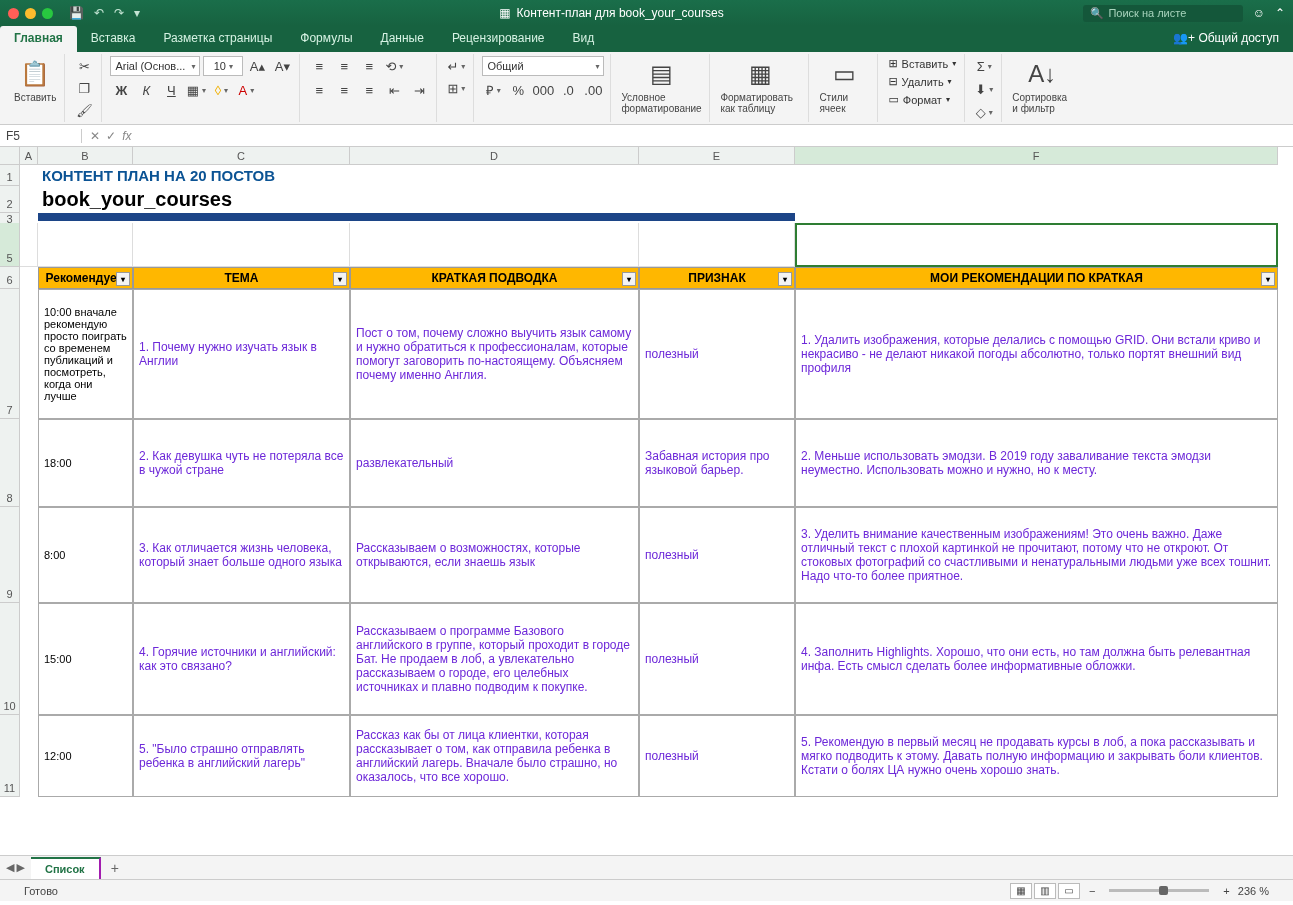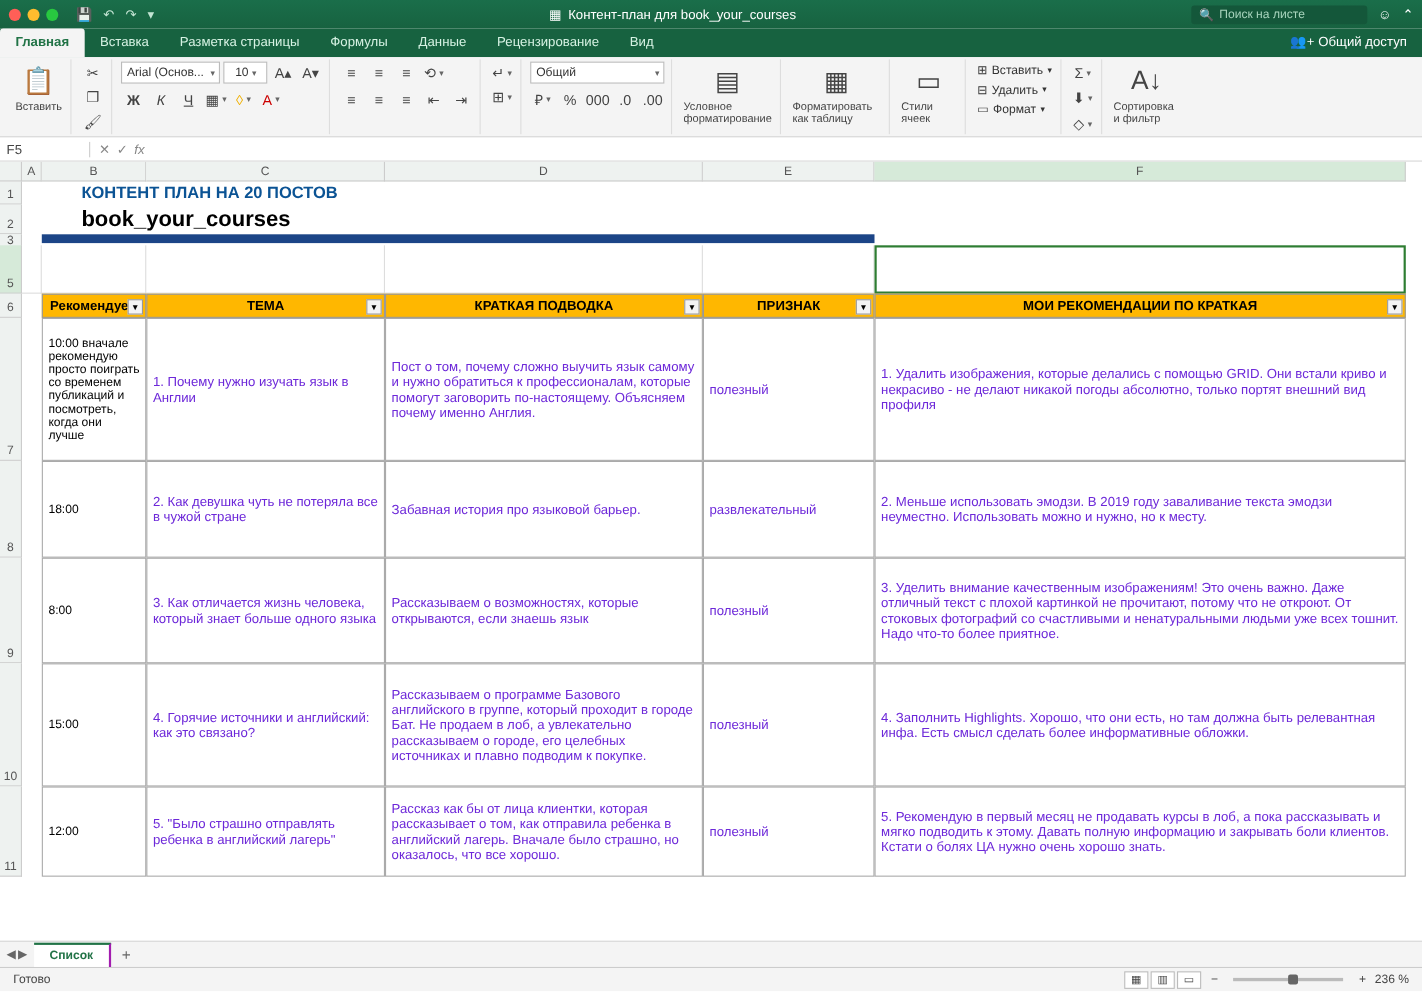--- a/index.html
+++ b/index.html
@@ -44,41 +44,41 @@
 .fx-input { flex: 1; padding: 0 6px; }
 
 
 .sheet { position: relative; height: 708px; overflow: auto; background: #fff; }
 .grid { display: grid; grid-template-columns: 20px 18px 95px 217px 289px 156px 483px; }
 .col-hdr-row { position: sticky; top: 0; z-index: 5; }
 .col-hdr { background: #eef2f0; border-right: 1px solid #ccc; border-bottom: 1px solid #ccc; text-align: center; font-size: 11px; color: #555; height: 18px; line-height: 18px; }
 .col-hdr.sel { background: #d6ead9; }
 .row-hdr { background: #eef2f0; border-right: 1px solid #ccc; border-bottom: 1px solid #ccc; text-align: center; font-size: 11px; color: #555; display: flex; align-items: flex-end; justify-content: center; padding-bottom: 2px; }
 .cell { border-right: 1px solid #ddd; border-bottom: 1px solid #ddd; padding: 2px 4px; font-size: 11.5px; overflow: hidden; display:flex; align-items:center;}
-.cell.nb { border-right: none; border-bottom: none; margin-left: 32px; }
+.cell.nb { border-right: none; border-bottom: none; }
 .title1 { color: #0b5394; font-weight: 700; font-size: 15px; }
 .title2 { color: #000; font-weight: 700; font-size: 20px; }
 .blue-bar { background: #1c4587; height: 8px; }
 .tbl-hdr { background: #ffb700; color: #000; font-weight: 700; font-size: 12px; border: 1px solid #999; text-align: center; display:flex; align-items:center; justify-content:center; position: relative; height: 22px;}
 .filter-icn { position: absolute; right: 2px; bottom: 2px; width: 14px; height: 14px; border: 1px solid #999; background: #f3f3f3; font-size: 8px; display: flex; align-items: center; justify-content: center; }
 .data-cell { border: 1px solid #aaa; padding: 4px 5px; font-size: 12px; vertical-align: middle; display:flex; align-items:center;}
 .link-text { color: #6d28d9; }
 .black-text { color: #000; font-size: 11px; }
 .selected-cell { border: 2px solid #2e7d32 !important; }
 .wide-sel { grid-column: 7; }
 
 
 .sheet-tabs { height: 24px; background: #f4f4f4; border-top: 1px solid #ccc; display: flex; align-items: center; font-size: 11px; }
 .nav-arrows { display: flex; gap: 2px; padding: 0 6px; color: #666; }
 .stab { padding: 4px 14px; border-right: 2px solid #a21caf; }
 .stab.active { background: #fff; color: #217346; font-weight: 600; border-top: 2px solid #217346; }
 .add-tab { padding: 4px 10px; color: #666; font-size: 14px; }
 
 
-.status-bar { height: 22px; background: #f4f4f4; border-top: 1px solid #ccc; display: flex; align-items: center; font-size: 11px; color: #444; padding: 0 12px; }
+.status-bar { height: 22px; background: #f4f4f4; border-top: 1px solid #ccc; display: flex; align-items: center; font-size: 11px; color: #444; padding: 0 24px; }
 .status-bar .sp { flex: 1; }
 .zoom-slider { width: 100px; height: 3px; background: #bbb; margin: 0 6px; position: relative; }
 .zoom-slider::after { content:''; position:absolute; left:50%; top:-3px; width:9px; height:9px; background:#666; border-radius:2px;}
 .view-btn { width: 22px; height: 16px; border: 1px solid #bbb; margin: 0 1px; display:flex; align-items:center; justify-content:center; font-size:10px; background:#fff;}
 </style>
 </head>
 <body>
 
 <div class="titlebar">
   <div class="traffic">
@@ -313,22 +313,22 @@
     <div class="data-cell link-text">1. Почему нужно изучать язык в Англии</div>
     <div class="data-cell link-text">Пост о том, почему сложно выучить язык самому и нужно обратиться к профессионалам, которые помогут заговорить по-настоящему. Объясняем почему именно Англия.</div>
     <div class="data-cell link-text">полезный</div>
     <div class="data-cell link-text">1. Удалить изображения, которые делались с помощью GRID. Они встали криво и некрасиво - не делают никакой погоды абсолютно, только портят внешний вид профиля</div>
   </div>
   <div class="grid" style="height:88px">
     <div class="row-hdr">8</div>
     <div class="cell" style="border:none"></div>
     <div class="data-cell black-text">18:00</div>
     <div class="data-cell link-text">2. Как девушка чуть не потеряла все в чужой стране</div>
+    <div class="data-cell link-text">развлекательный</div>
     <div class="data-cell link-text">Забавная история про языковой барьер.</div>
-    <div class="data-cell link-text">развлекательный</div>
     <div class="data-cell link-text">2. Меньше использовать эмодзи. В 2019 году заваливание текста эмодзи неуместно. Использовать можно и нужно, но к месту.</div>
   </div>
   <div class="grid" style="height:96px">
     <div class="row-hdr">9</div>
     <div class="cell" style="border:none"></div>
     <div class="data-cell black-text">8:00</div>
     <div class="data-cell link-text">3. Как отличается жизнь человека, который знает больше одного языка</div>
     <div class="data-cell link-text">Рассказываем о возможностях, которые открываются, если знаешь язык</div>
     <div class="data-cell link-text">полезный</div>
     <div class="data-cell link-text">3. Уделить внимание качественным изображениям! Это очень важно. Даже отличный текст с плохой картинкой не прочитают, потому что не откроют. От стоковых фотографий со счастливыми и ненатуральными людьми уже всех тошнит. Надо что-то более приятное.</div>

